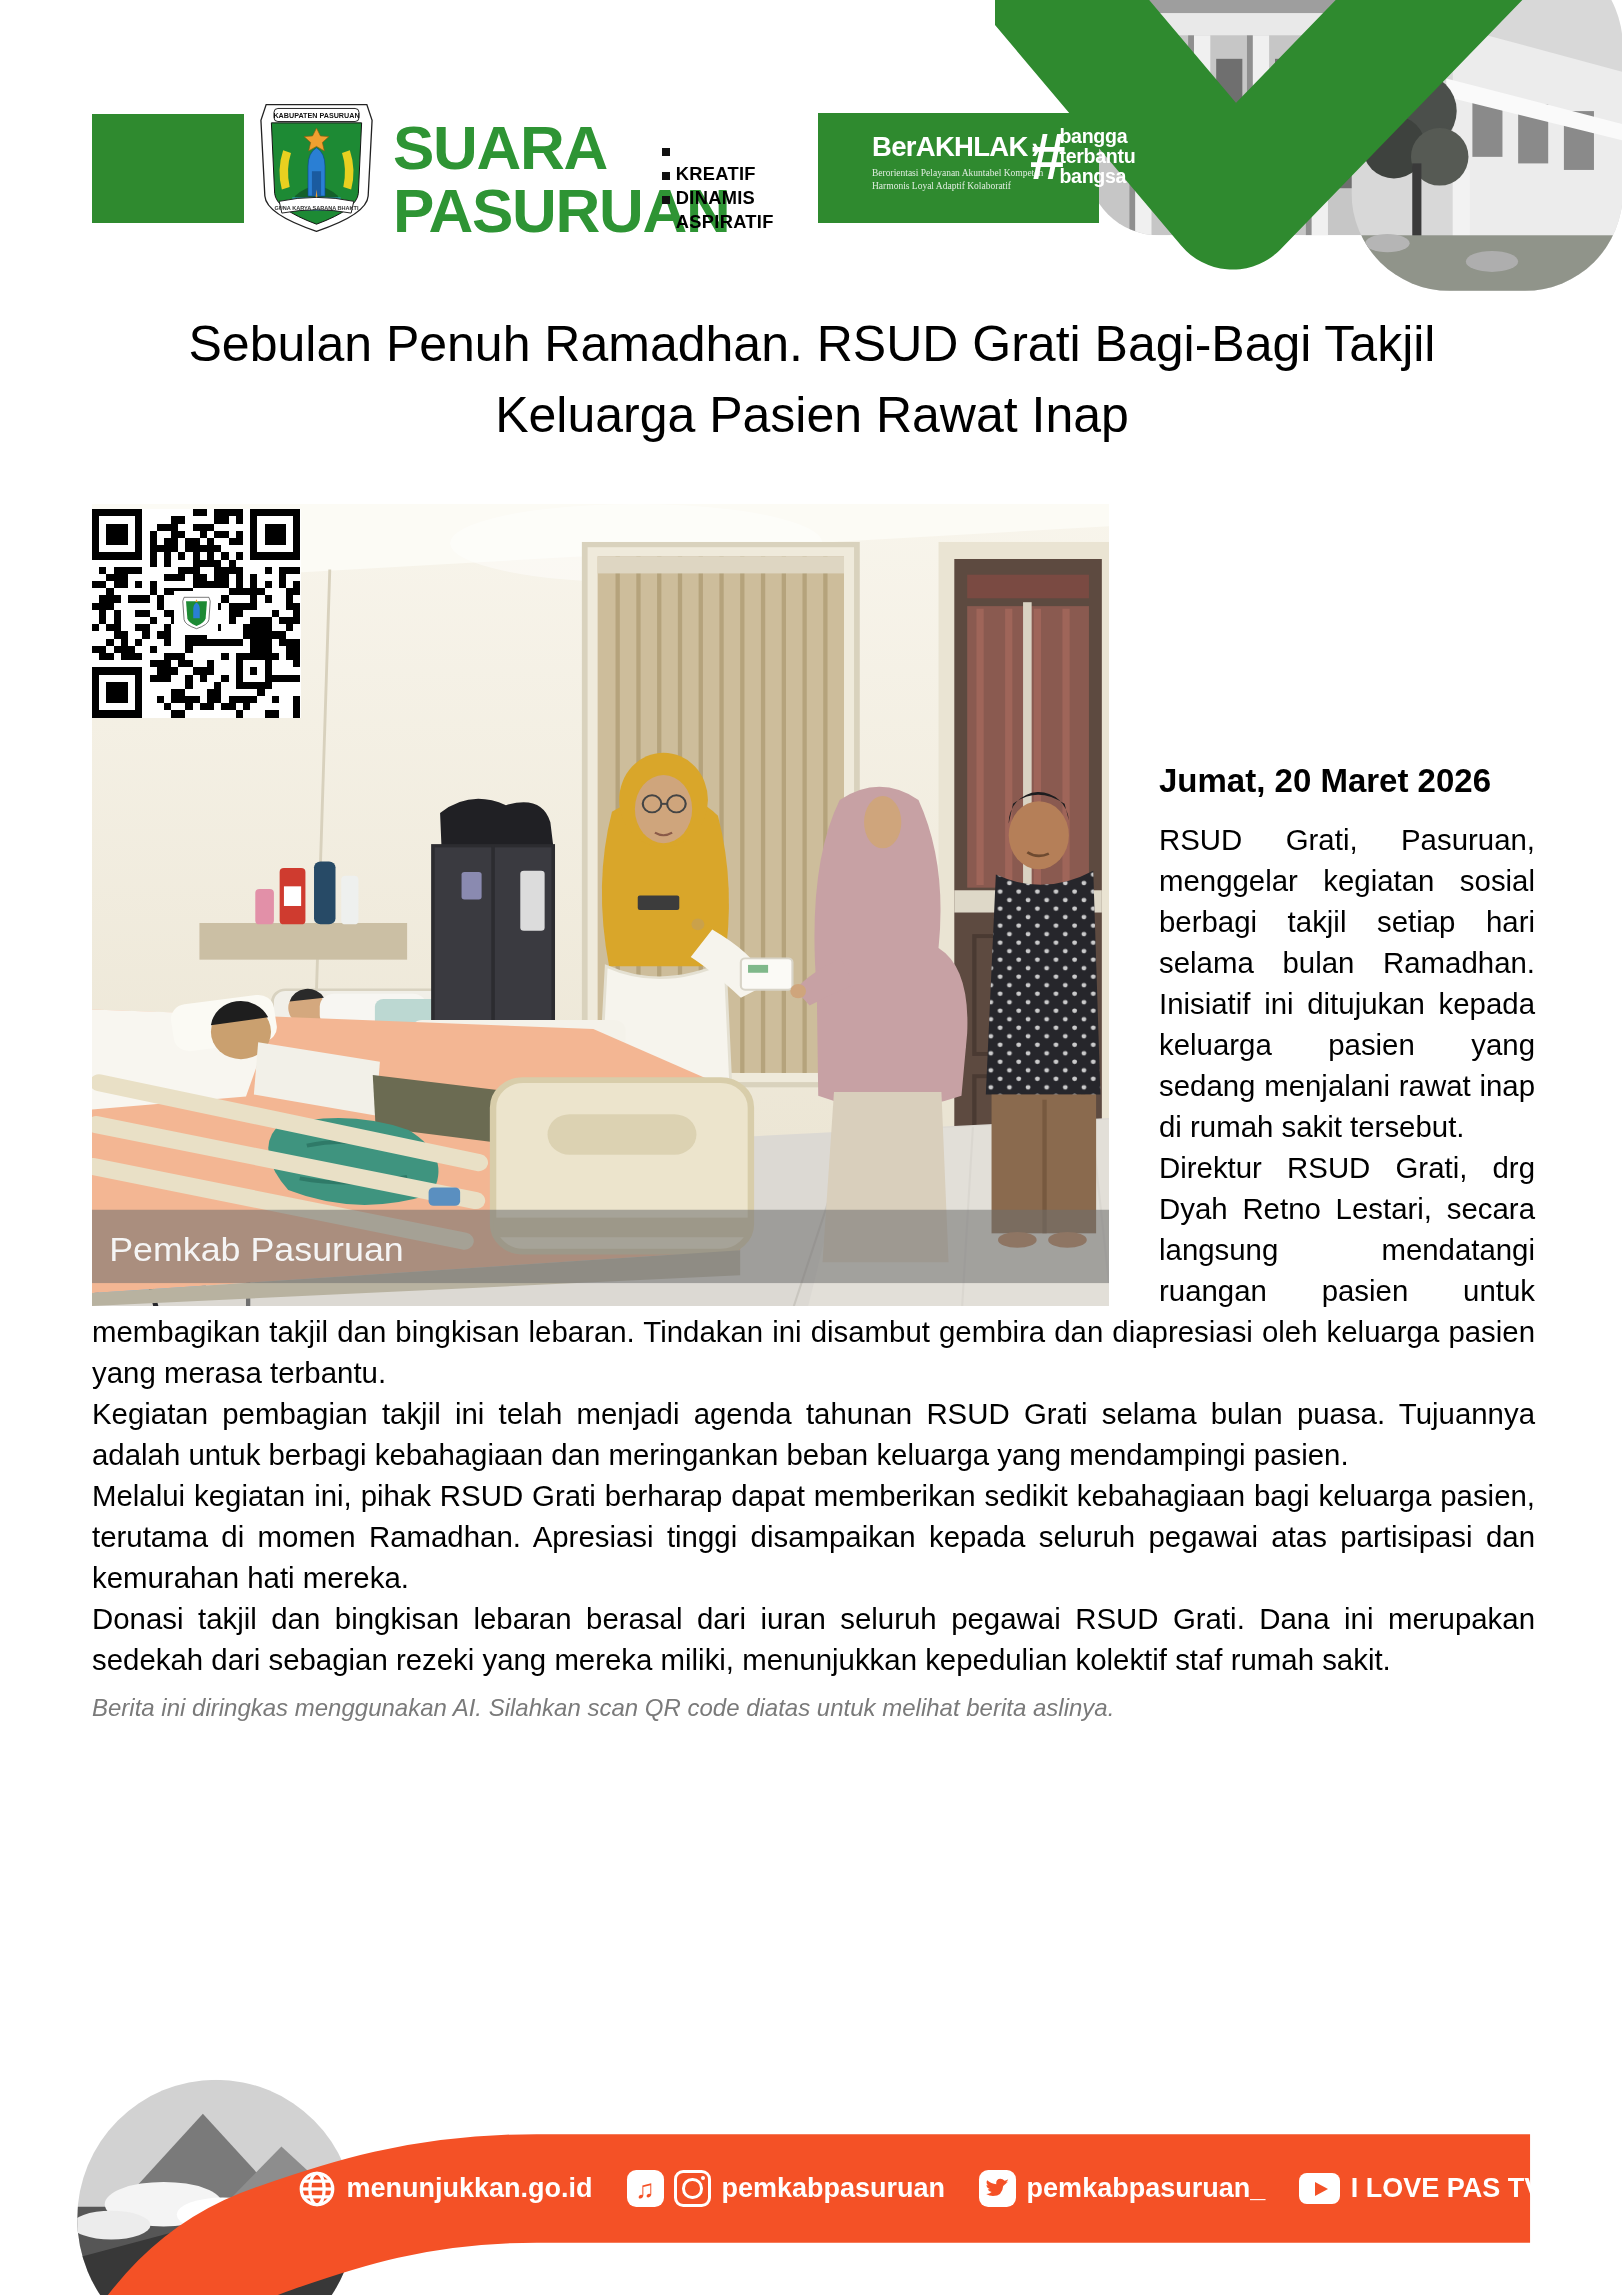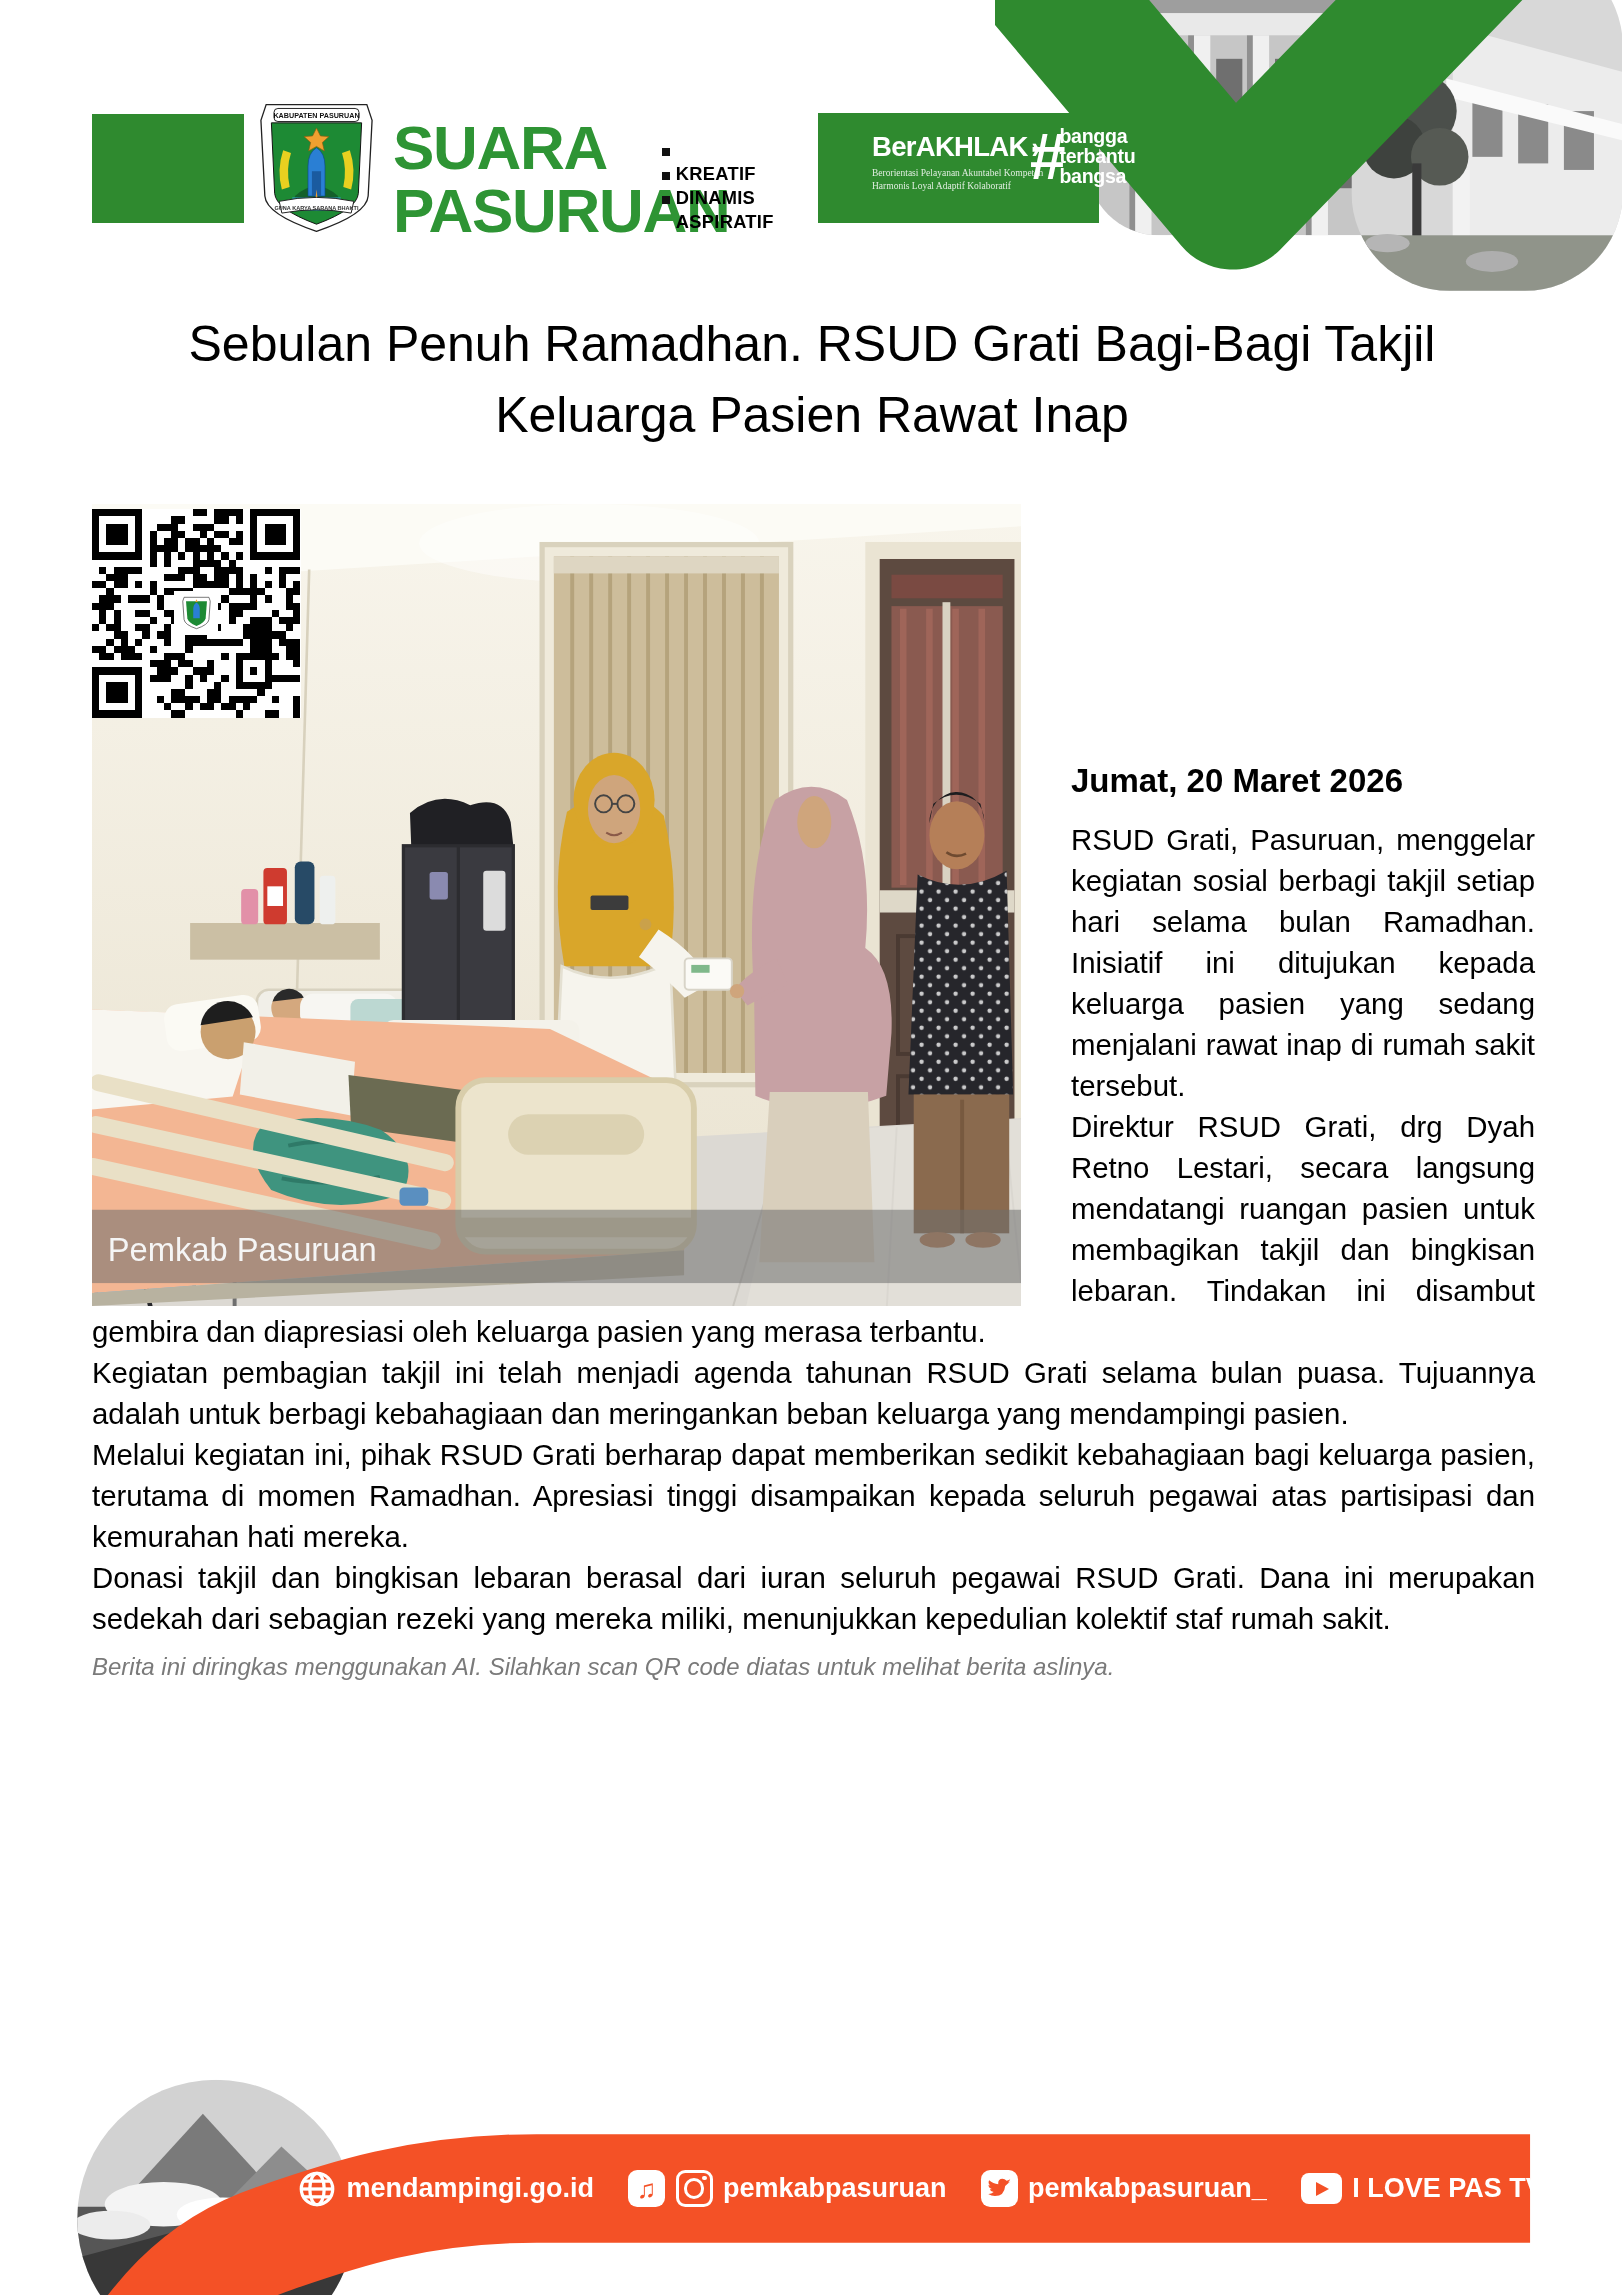--- a/index.html
+++ b/index.html
@@ -23,21 +23,21 @@
   .bk-arrow{font-size:26px;font-weight:bold;transform:scaleY(1.2);}
   .bk-sub{font-size:9.5px;opacity:.85;line-height:12.4px;margin-top:3.9px;font-family:Liberation Serif, serif;}
   .bangga{position:absolute;left:211px;top:11.8px;color:#fff;display:flex;align-items:center;}
   .bangga .hash{font-size:64px;font-weight:bold;font-style:italic;line-height:64px;margin-right:-5.2px;}
   .bangga .words div{font-size:19.6px;font-weight:bold;line-height:19.6px;letter-spacing:-0.3px;}
 
   
   .title{left:92px;top:309px;width:1440px;text-align:center;font-size:50px;line-height:71px;
          font-weight:normal;}
   .article{left:92px;top:504px;width:1443px;font-size:29.4px;line-height:41px;text-align:justify;}
-  .photo-fig{float:left;width:929px;height:802px;margin:0 50px 10.5px 0;position:relative;
+  .photo-fig{float:left;width:1017px;height:802px;margin:0 50px 10.5px 0;position:relative;
              background:#84cc16;}
   .photo-fig svg{display:block;width:100%;height:100%;}
   .qr-wrap{position:relative;width:209px;height:209px;margin-top:5.2px;}
   .qr{position:absolute;inset:0;display:grid;grid-template-columns:repeat(29,7.2px);
       grid-auto-rows:7.2px;background:#fff;}
   .qr b{display:block;}
   .qr b.on{background:#000;}
   .qr-logo{position:absolute;left:82px;top:82px;width:44px;height:44px;background:#fff;
            display:flex;align-items:center;justify-content:center;}
   .date{font-size:33px;font-weight:bold;margin-top:42px;margin-bottom:18.3px;text-align:left;}
@@ -1252,21 +1252,21 @@
 
   <div class="abs footer-row">
     <div class="f-item">
       <svg width="38" height="38" viewBox="0 0 58 58">
         <circle cx="29" cy="29" r="24" fill="none" stroke="#fff" stroke-width="5"></circle>
         <ellipse cx="29" cy="29" rx="11" ry="24" fill="none" stroke="#fff" stroke-width="5"></ellipse>
         <line x1="5" y1="29" x2="53" y2="29" stroke="#fff" stroke-width="5"></line>
         <line x1="8" y1="17" x2="50" y2="17" stroke="#fff" stroke-width="5"></line>
         <line x1="8" y1="41" x2="50" y2="41" stroke="#fff" stroke-width="5"></line>
       </svg>
-      <span>mendampingi.go.id</span>
+      <span>menunjukkan.go.id</span>
     </div>
     <div class="f-item">
       <span class="sq-icon">
         <span class="note-glyph">♫</span>
       </span>
       <span class="ig-icon">
         <span class="ig-lens"></span>
           <span class="ig-dot"></span>
       </span>
       <span>pemkabpasuruan</span>

